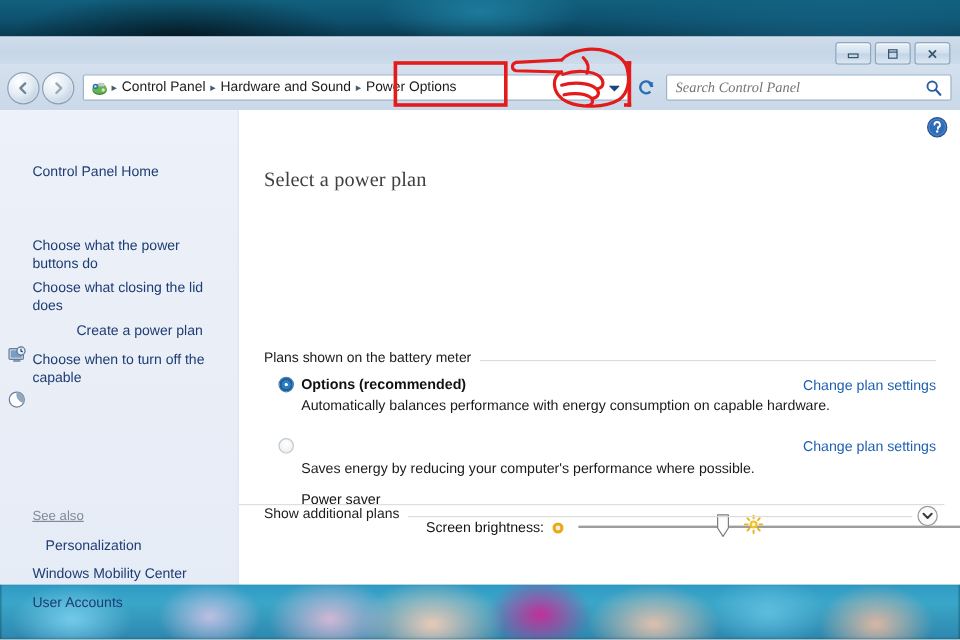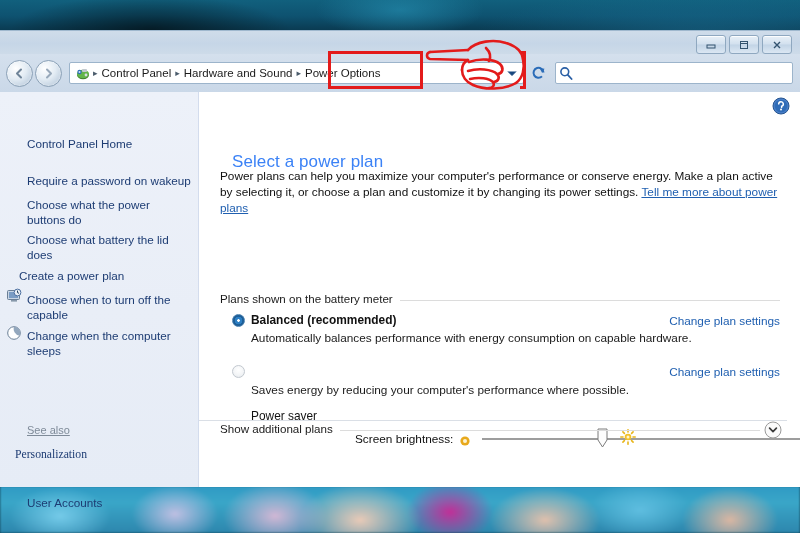--- a/index.html
+++ b/index.html
@@ -207,24 +207,25 @@
   }
   #help-icon {
     position: absolute;
     right: 10px; top: 5px;
     width: 18px; height: 18px;
   }
   #page-title {
     position: absolute;
     left: 21px; top: 48px;
     font-size: 17px;
-    color: #3b82f6;
+    color: #404040;
     font-weight: normal;
-    margin: 12px;
+    margin: 0;
     letter-spacing: .1px;
+    font-family: Liberation Serif, serif;
   }
   #page-desc {
     position: absolute;
     left: 21px; top: 76px;
     width: 560px;
     font-size: 11.8px;
     color: #101010;
     line-height: 16px;
   }
   #page-desc a {
@@ -423,92 +424,89 @@
       </div>
 
       <div id="refresh-btn">
         <svg width="17" height="17" viewBox="0 0 17 17">
           <path d="M13.5 7.5 A5 5 0 1 0 12 11.4" fill="none" stroke="#2a6cb8" stroke-width="2"></path>
           <path d="M9.5 3 L14.5 3.8 L12.2 8 Z" fill="#2a6cb8"></path>
         </svg>
       </div>
 
       <div id="searchbox">
+        <input id="search-input" type="text" placeholder="Search Control Panel" style="">
         <span id="search-icon">
           <svg width="14" height="14" viewBox="0 0 14 14">
             <circle cx="5.8" cy="5.8" r="3.9" fill="none" stroke="#2a5fa5" stroke-width="1.6"></circle>
             <line x1="8.8" y1="8.8" x2="12.6" y2="13" stroke="#2a5fa5" stroke-width="1.8" stroke-linecap="round"></line>
           </svg>
         </span>
       </div>
     </div>
 
     <div id="body-area">
 
       <div id="sidebar">
 
         <div class="side-link" id="side-home">Control Panel Home</div>
 
-        <div class="side-link" style="left:27px; top:81px; width:166px;">Require a password on wakeup</div>
 
         <div class="side-link" style="left:27px; top:105px; width:150px;">Choose what the power buttons do</div>
 
-        <div class="side-link" style="left:27px; top:140px; width:158px;">Choose what battery the lid does</div>
-
-        <div class="side-link" style="left:19px; top:176px; width:160px;">Create a power plan</div>
+        <div class="side-link" style="left:27px; top:140px; width:158px;">Choose what closing the lid does</div>
+
+        <div class="side-link" style="left:9px; top:176px; width:160px;text-align:right;">Create a power plan</div>
 
         <span class="side-icon" style="left:6px; top:196px;">
           <svg width="16" height="16" viewBox="0 0 16 16">
             <rect x="1.5" y="2.5" width="12" height="9" rx="1" fill="#c9d6e6" stroke="#6a7f96" stroke-width="1"></rect>
             <rect x="3" y="4" width="9" height="6" fill="#7a9cc4"></rect>
             <rect x="5" y="12" width="6" height="1.6" fill="#8798aa"></rect>
             <circle cx="11.5" cy="4.5" r="3.4" fill="#e9eef5" stroke="#4c6fa0" stroke-width="1"></circle>
             <path d="M11.5 2.6 L11.5 4.6 L13 5.3" stroke="#20405f" stroke-width="1" fill="none"></path>
           </svg>
         </span>
         <div class="side-link" style="left:27px; top:200px; width:163px;">Choose when to turn off the capable</div>
 
         <span class="side-icon" style="left:6px; top:233px;">
           <svg width="16" height="16" viewBox="0 0 16 16">
             <circle cx="8" cy="8" r="6.3" fill="#ffffff" stroke="#6a7f96" stroke-width="1"></circle>
             <path d="M8 1.7 A6.3 6.3 0 0 0 8 14.3 A6.3 6.3 0 0 1 8 1.7 Z" fill="#2f3f52"></path>
             <path d="M8 1.7 A6.3 6.3 0 0 1 13.6 10.8 A7 7 0 0 1 8 1.7 Z" fill="#93a7bd"></path>
           </svg>
         </span>
-        <div class="side-link" style="left:27px; top:236px; width:165px;">Change when the computer sleeps</div>
 
         <div id="see-also-label">See also</div>
 
-        <div class="side-link" style="left:15px; top:355px;font-family:Liberation Serif, serif;">Personalization</div>
+        <div class="side-link" style="left:38px; top:355px;">Personalization</div>
+        <div class="side-link" style="left:27px; top:379px;">Windows Mobility Center</div>
         <div class="side-link" style="left:27px; top:403px;">User Accounts</div>
       </div>
 
       <div id="content">
 
         <span id="help-icon">
           <svg width="18" height="18" viewBox="0 0 18 18">
             <circle cx="9" cy="9" r="8" fill="#4a7fc8" stroke="#25548f" stroke-width="1"></circle>
             <circle cx="9" cy="9" r="6.3" fill="#2f6cb7"></circle>
             <path d="M6.7 6.9 a2.3 2.3 0 1 1 2.9 2.3 v1.2" fill="none" stroke="#ffffff" stroke-width="1.5" stroke-linecap="round"></path>
             <circle cx="9" cy="12.6" r="1" fill="#ffffff"></circle>
           </svg>
         </span>
 
         <h1 id="page-title">Select a power plan</h1>
 
-        <div id="page-desc">
-          <span>Power plans can help you maximize your computer's performance or conserve energy. Make a plan active by selecting it, or choose a plan and customize it by changing its power settings. </span><a href="#">Tell me more about power plans</a>
-        </div>
 
         <div class="group-rule" style="top:208px;"></div>
         <div class="group-header" style="top:200px;">Plans shown on the battery meter</div>
 
         <div class="plan-row">
           <span class="radio on" style="top:222px;"></span>
-          <span class="plan-name sel" style="top:221px;">Balanced (recommended)</span>
+          <span class="plan-name sel" style="top:221px;">Options (recommended)</span>
           <span class="plan-link" style="top:222px;">Change plan settings</span>
           <span class="plan-desc" style="top:239px;">Automatically balances performance with energy consumption on capable hardware.</span>
         </div>
 
         <div class="plan-row">
           <span class="radio off" style="top:273px;"></span>
           <span class="plan-name" style="top:273px;margin-top:44px;">Power saver</span>
           <span class="plan-link" style="top:273px;">Change plan settings</span>
           <span class="plan-desc" style="top:291px;">Saves energy by reducing your computer's performance where possible.</span>
         </div>

